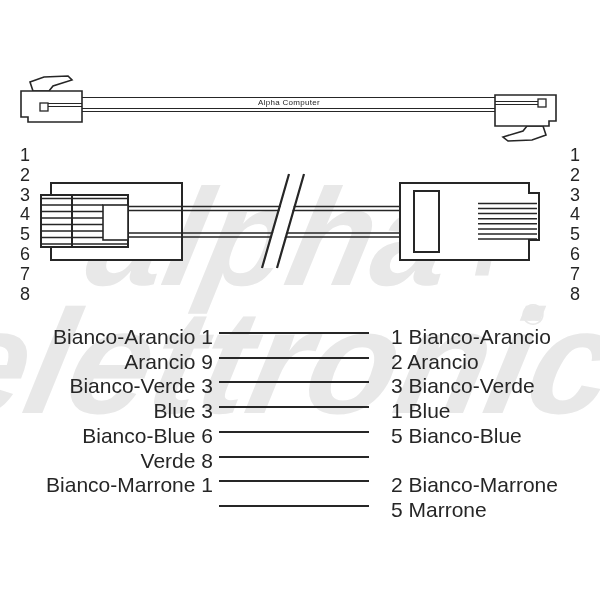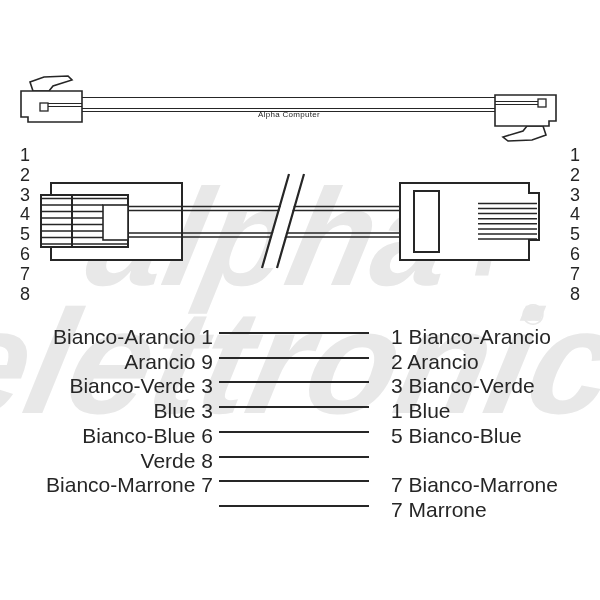--- a/index.html
+++ b/index.html
@@ -25,21 +25,21 @@
   
   .cable {
     position:absolute; z-index:1; left:80px; top:97px; width:418px; height:13px;
     border-top:1.5px solid var(--ink); border-bottom:1.5px solid var(--ink);
   }
   .cable-inner-line {
     position:absolute; left:0; right:0; bottom:2px; border-top:1px solid var(--ink);
   }
   .cable-label {
     position:absolute; left:0; right:0; top:0; height:10px; line-height:10px;
-    text-align:center; font-size:8px; letter-spacing:.3px; color:var(--ink);margin-top:12px;
+    text-align:center; font-size:8px; letter-spacing:.3px; color:var(--ink);
   }
   svg.lineart { position:absolute; z-index:2; left:0; top:0; color:var(--ink); }
   
   .pin {
     position:absolute; z-index:3; width:22px; height:20px; line-height:20px;
     text-align:center; font-size:18px; color:var(--ink);
   }
   .pin.l { left:14px; }
   .pin.r { left:564px; }
   
@@ -125,23 +125,23 @@
   <div class="pin r" style="top:244px">6</div>
   <div class="pin r" style="top:264px">7</div>
   <div class="pin r" style="top:284px">8</div>
 
   <div class="rowl" style="top:324px">Bianco-Arancio 1</div>
   <div class="rowl" style="top:349px">Arancio 9</div>
   <div class="rowl" style="top:373px">Bianco-Verde 3</div>
   <div class="rowl" style="top:398px">Blue 3</div>
   <div class="rowl" style="top:423px">Bianco-Blue 6</div>
   <div class="rowl" style="top:448px">Verde 8</div>
-  <div class="rowl" style="top:472px">Bianco-Marrone 7</div>
+  <div class="rowl" style="top:472px">Bianco-Marrone 1</div>
 
   <div class="rowr" style="top:324px">1 Bianco-Arancio</div>
   <div class="rowr" style="top:349px">2 Arancio</div>
   <div class="rowr" style="top:373px">3 Bianco-Verde</div>
   <div class="rowr" style="top:398px">1 Blue</div>
   <div class="rowr" style="top:423px">5 Bianco-Blue</div>
-  <div class="rowr" style="top:472px">7 Bianco-Marrone</div>
-  <div class="rowr" style="top:497px">7 Marrone</div>
+  <div class="rowr" style="top:472px">2 Bianco-Marrone</div>
+  <div class="rowr" style="top:497px">5 Marrone</div>
 
 </div>
 
 </body></html>

